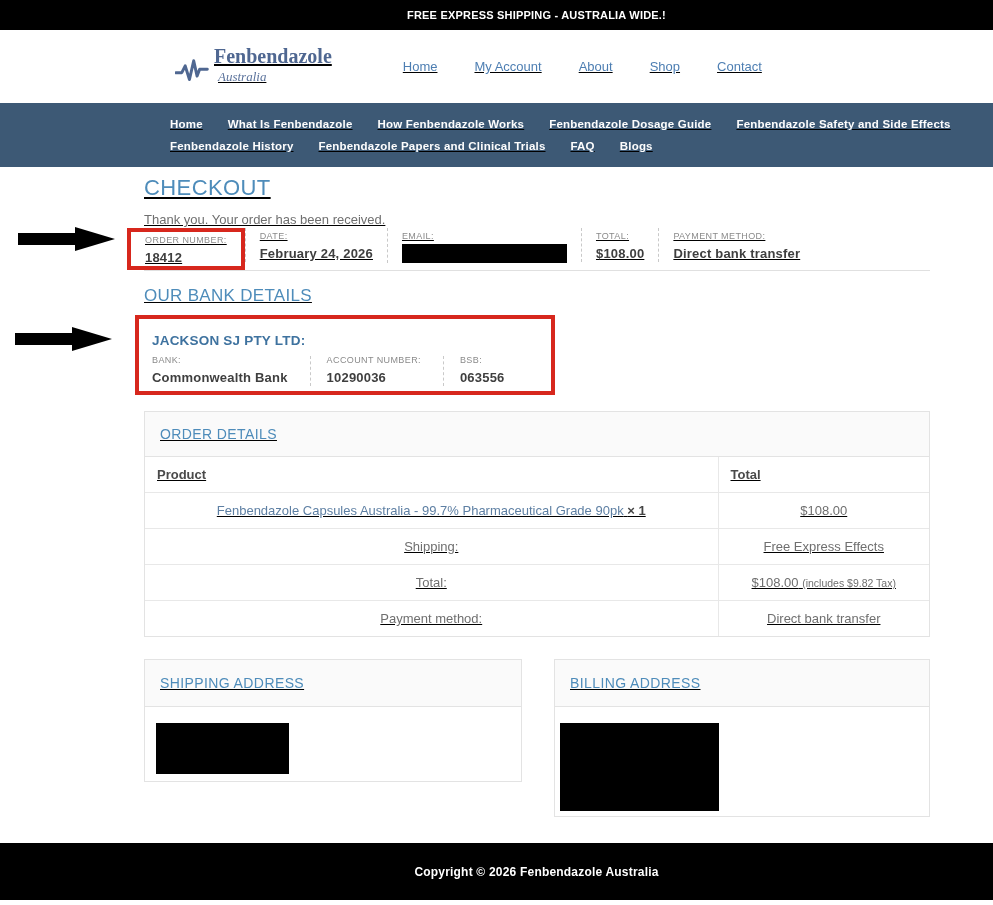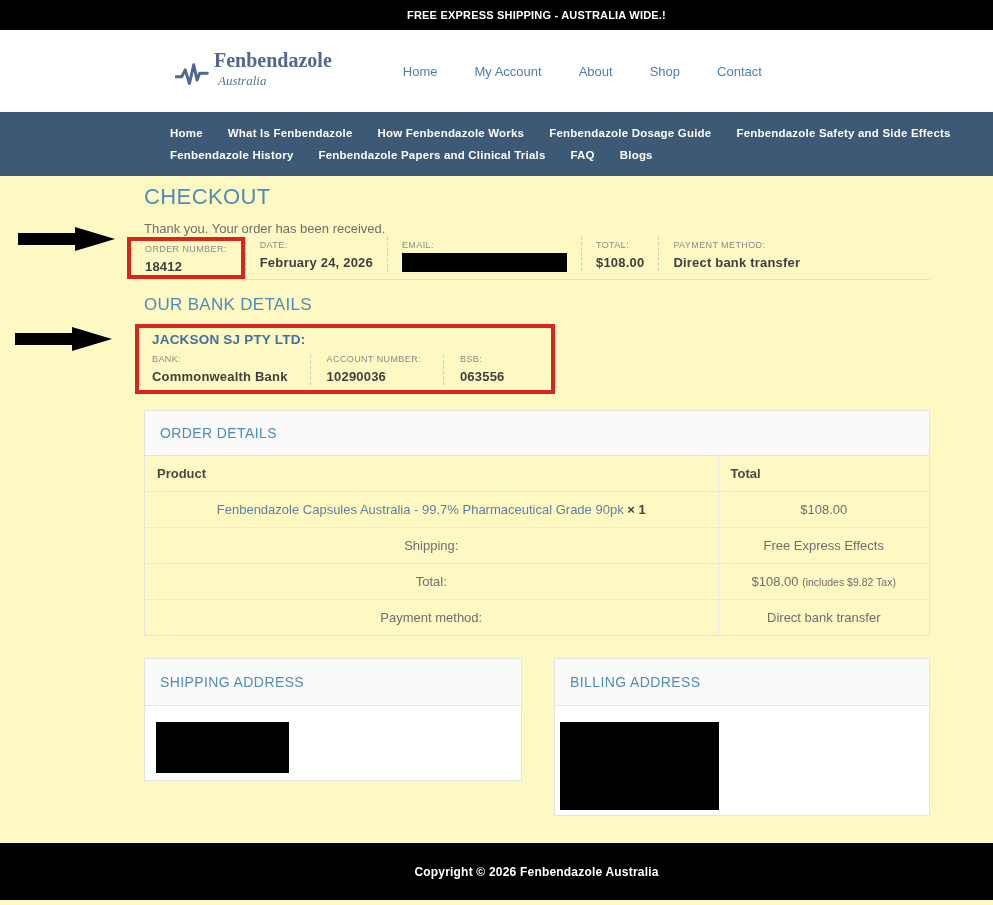--- a/index.html
+++ b/index.html
@@ -1,28 +1,29 @@
 <!DOCTYPE html>
 <html><head>
 <meta charset="utf-8">
 <style>
   * { margin:0; padding:0; box-sizing:border-box; }
   body { background:#cfcfcf; }
   .page {
     width:993px; height:905px; position:relative; overflow:hidden;
-    background:#fef9c3; font-family:"Liberation Sans", sans-serif;
+    background:#ffffff; font-family:"Liberation Sans", sans-serif;
     margin:0 auto;
+    text-decoration:underline;
   }
   
   .topbar {
     height:30px; background:#000; color:#fff; font-size:11px; font-weight:bold;
     line-height:30px; text-align:center; padding-left:80px; letter-spacing:0.2px;
   }
   
-  .site-header { height:82px; background:#fff; display:flex; align-items:center; padding-left:175px; }
+  .site-header { height:73px; background:#fff; display:flex; align-items:center; padding-left:175px; }
   .logo { display:flex; align-items:flex-start; gap:5px; cursor:pointer; }
   .logo svg { margin-top:12px; }
   .logo-name { font-family:"Liberation Serif", serif; font-weight:bold; font-size:20px; color:#4f6791; line-height:21px; }
   .logo-tagline { font-family:"Liberation Serif", serif; font-style:italic; font-size:13px; color:#5a729b; margin-top:2px; padding-left:4px; }
   .top-nav { display:flex; gap:37px; margin-left:71px; }
   .top-nav a { font-size:13px; color:#4d7eb2; text-decoration:none; }
   
   .main-nav { background:#3d5975; padding:10px 20px 10px 170px; }
   .nav-row { display:flex; gap:25px; line-height:22px; flex-wrap:wrap; }
   .nav-row a { color:#fdfdfd; font-size:11.5px; font-weight:bold; text-decoration:none; white-space:nowrap; letter-spacing:0.2px; }
@@ -33,21 +34,21 @@
   .overview { display:flex; list-style:none; align-items:flex-start; margin-top:1px; }
   .overview li { padding:3px 14px 0; border-left:1px dashed #c9c9c9; }
   .overview li.no-sep { border-left:none; }
   .ov-label { display:block; font-size:9px; color:#8a8a8a; letter-spacing:0.4px; margin-bottom:3px; }
   .ov-value { font-size:13px; font-weight:bold; color:#3f3f3f; letter-spacing:0.2px; }
   .ov-highlight { border:4px solid #d7271d !important; margin-left:-17px; padding:3px 12px 5px 13px; }
   .redact { background:#000; }
   .redact.email { width:165px; height:19px; margin-top:1px; }
   .divider { border:none; border-top:1px solid #e0e0e0; margin:0; }
   .bank-title { font-size:17px; color:#4e8cba; font-weight:normal; letter-spacing:0.3px; margin-top:15px; }
-  .bank-box { display:inline-block; border:4px solid #d7271d; margin:9px 0 0 -9px; padding:4px 24px 5px 13px; }
+  .bank-box { display:inline-block; border:4px solid #d7271d; margin:9px 0 0 -9px; padding:14px 24px 5px 13px; }
   .bank-name { font-size:13.5px; font-weight:bold; color:#3e729f; letter-spacing:0.2px; line-height:15px; }
   .bank-fields { display:flex; list-style:none; margin-top:8px; }
   .bank-fields li { padding-right:22px; }
   .bank-fields li + li { border-left:1px dashed #c9c9c9; padding-left:16px; }
   .bank-fields .ov-label { line-height:9px; margin-bottom:3px; }
   .bank-fields .ov-value { line-height:14px; }
   
   .order-box { border:1px solid #e3e3e3; margin-top:16px; }
   .box-header { background:#fafafa; border-bottom:1px solid #e3e3e3; padding:14px 15px; }
   .box-title { font-size:14px; color:#4e8cba; font-weight:normal; letter-spacing:0.4px; }

